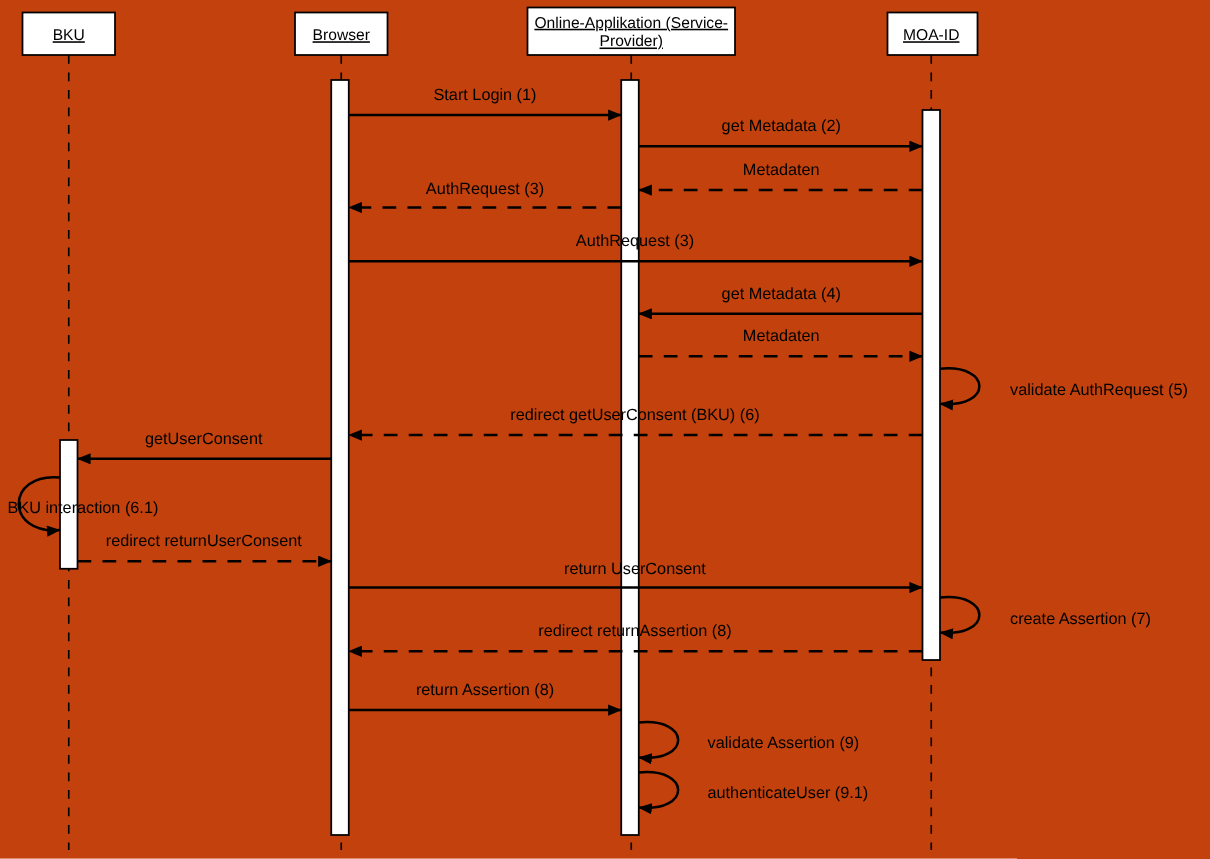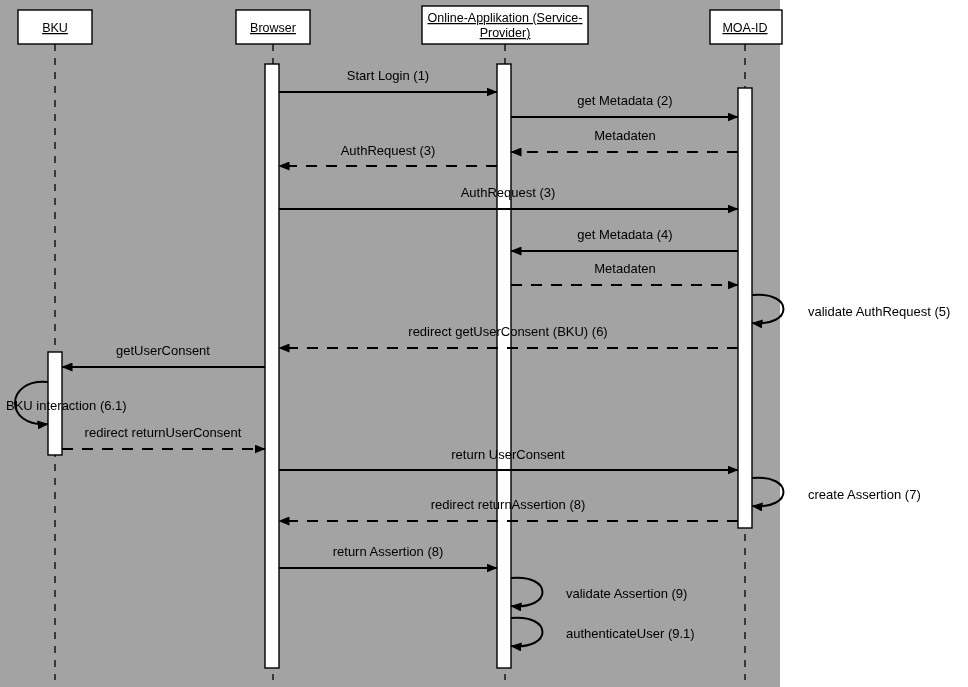--- a/index.html
+++ b/index.html
@@ -2,21 +2,21 @@
 <html><head>
 <meta charset="utf-8">
 <title>UML Sequence Diagram</title>
 <style>
   html,body{margin:0;padding:0;background:#ffffff;}
   body{
     width:968px;height:687px;overflow:hidden;
     font-family:"Liberation Sans","DejaVu Sans",sans-serif;
     color:#000000;
   }
-  #diagram-root{position:relative;width:780px;height:687px;background:#a3a3a3;text-decoration:underline;}
+  #diagram-root{position:relative;width:968px;height:687px;background:#c2410c;text-decoration:underline;}
   svg.layer{position:absolute;left:0;top:0;width:968px;height:687px;}
   .lifeline-label{
     font-size:12.5px;fill:#000;text-anchor:middle;
     text-decoration:underline;
     font-family:"Liberation Sans","DejaVu Sans",sans-serif;
   }
   .msg-label{
     font-size:13px;fill:#000;text-anchor:middle;
     font-family:"Liberation Sans","DejaVu Sans",sans-serif;
   }

